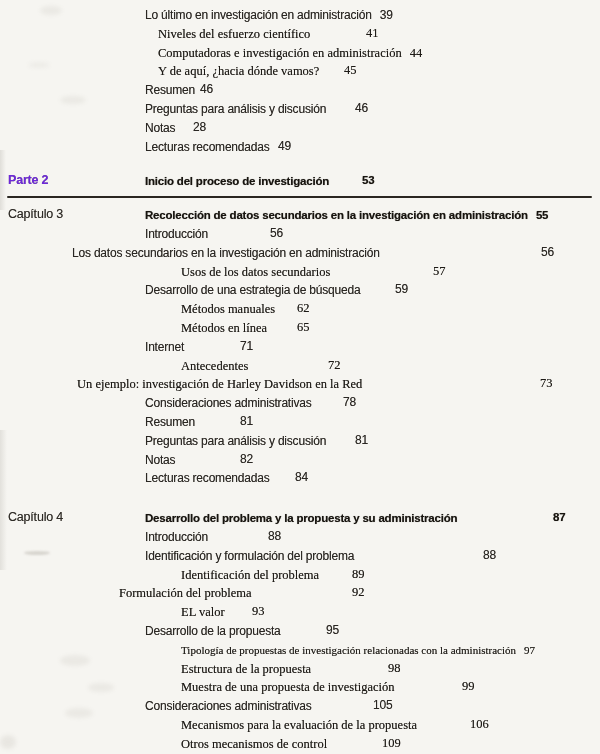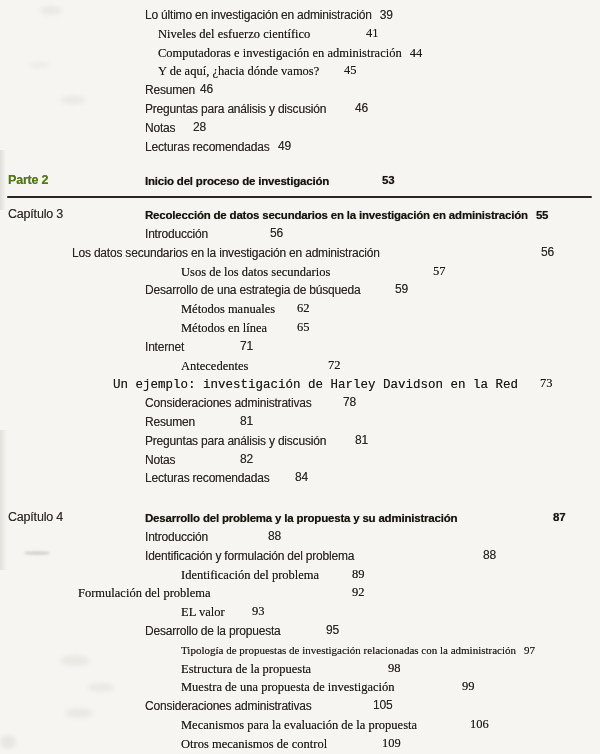--- a/index.html
+++ b/index.html
@@ -32,21 +32,21 @@
     text-shadow:0 0 0.7px rgba(25,20,14,.6);
   }
   .pg{position:absolute;top:0;}
   .pg-flow{position:static;margin-left:8px;}
   .label{
     position:absolute;left:8px;top:0;
     font-family:"Liberation Sans", sans-serif;
     font-size:12.5px;letter-spacing:-0.2px;color:#2e2b26;
     text-shadow:0 0 0.6px rgba(45,40,34,.55);
   }
-  .label.bold{font-weight:bold;font-size:12.5px;color:#4d7c0f;}
+  .label.bold{font-weight:bold;font-size:12.5px;color:#6d28d9;}
   .rule{height:2px;background:#2a2621;width:585px;margin:6px 0 7px 7px;border-radius:1px;}
   .blk-top{padding-top:5px;}
   .blk-part{margin-top:16px;}
   .blk-ch4{margin-top:21px;}
   
   .smudge{position:absolute;background:#8a8478;border-radius:50%;filter:blur(2px);pointer-events:none;}
   .edge{position:absolute;background:linear-gradient(90deg,rgba(120,115,105,.35),rgba(120,115,105,0));pointer-events:none;}
 </style>
 </head>
 <body style="background: rgb(246, 245, 241);">
@@ -69,46 +69,46 @@
         <div class="row"><span class="t-sans" style="margin-left: 145px;">Lo último en investigación en administración</span><span class="t-sans pg pg-flow">39</span></div>
         <div class="row"><span class="t-serif" style="margin-left: 158px;">Niveles del esfuerzo científico</span><span class="t-serif pg" style="left: 366px;">41</span></div>
         <div class="row"><span class="t-serif" style="margin-left: 158px;">Computadoras e investigación en administración</span><span class="t-serif pg pg-flow">44</span></div>
         <div class="row"><span class="t-serif" style="margin-left: 158px;">Y de aquí, ¿hacia dónde vamos?</span><span class="t-serif pg" style="left: 344px;">45</span></div>
         <div class="row"><span class="t-sans" style="margin-left: 145px;">Resumen</span><span class="t-sans pg" style="left: 200px;">46</span></div>
         <div class="row"><span class="t-sans" style="margin-left: 145px;">Preguntas para análisis y discusión</span><span class="t-sans pg" style="left: 355px;">46</span></div>
         <div class="row"><span class="t-sans" style="margin-left: 145px;">Notas</span><span class="t-sans pg" style="left: 193px;">28</span></div>
         <div class="row"><span class="t-sans" style="margin-left: 145px;">Lecturas recomendadas</span><span class="t-sans pg" style="left: 278px;">49</span></div>
       </section>
       <section class="blk-part">
-        <div class="row"><span class="label bold">Parte 2</span><span class="t-head" style="margin-left: 145px;">Inicio del proceso de investigación</span><span class="t-head pg" style="left: 362px; margin-left: 20px;">53</span></div>
+        <div class="row"><span class="label bold">Parte 2</span><span class="t-head" style="margin-left: 145px;">Inicio del proceso de investigación</span><span class="t-head pg" style="left: 362px;">53</span></div>
       </section>
       <div class="rule" style="background: rgb(42, 38, 33);"></div>
       <section>
         <div class="row"><span class="label">Capítulo 3</span><span class="t-head" style="margin-left: 145px;">Recolección de datos secundarios en la investigación en administración</span><span class="t-head pg pg-flow">55</span></div>
         <div class="row"><span class="t-sans" style="margin-left: 145px;">Introducción</span><span class="t-sans pg" style="left: 270px;">56</span></div>
         <div class="row"><span class="t-sans" style="margin-left: 72px;">Los datos secundarios en la investigación en administración</span><span class="t-sans pg" style="left: 541px;">56</span></div>
         <div class="row"><span class="t-serif" style="margin-left: 181px;">Usos de los datos secundarios</span><span class="t-serif pg" style="left: 433px;">57</span></div>
         <div class="row"><span class="t-sans" style="margin-left: 145px;">Desarrollo de una estrategia de búsqueda</span><span class="t-sans pg" style="left: 395px;">59</span></div>
         <div class="row"><span class="t-serif" style="margin-left: 181px;">Métodos manuales</span><span class="t-serif pg" style="left: 297px;">62</span></div>
         <div class="row"><span class="t-serif" style="margin-left: 181px;">Métodos en línea</span><span class="t-serif pg" style="left: 297px;">65</span></div>
         <div class="row"><span class="t-sans" style="margin-left: 145px;">Internet</span><span class="t-sans pg" style="left: 240px;">71</span></div>
         <div class="row"><span class="t-serif" style="margin-left: 181px;">Antecedentes</span><span class="t-serif pg" style="left: 328px;">72</span></div>
-        <div class="row"><span class="t-serif" style="margin-left: 113px; font-family: Liberation Mono, monospace;">Un ejemplo: investigación de Harley Davidson en la Red</span><span class="t-serif pg" style="left: 540px;">73</span></div>
+        <div class="row"><span class="t-serif" style="margin-left: 77px;">Un ejemplo: investigación de Harley Davidson en la Red</span><span class="t-serif pg" style="left: 540px;">73</span></div>
         <div class="row"><span class="t-sans" style="margin-left: 145px;">Consideraciones administrativas</span><span class="t-sans pg" style="left: 343px;">78</span></div>
         <div class="row"><span class="t-sans" style="margin-left: 145px;">Resumen</span><span class="t-sans pg" style="left: 240px;">81</span></div>
         <div class="row"><span class="t-sans" style="margin-left: 145px;">Preguntas para análisis y discusión</span><span class="t-sans pg" style="left: 355px;">81</span></div>
         <div class="row"><span class="t-sans" style="margin-left: 145px;">Notas</span><span class="t-sans pg" style="left: 240px;">82</span></div>
         <div class="row"><span class="t-sans" style="margin-left: 145px;">Lecturas recomendadas</span><span class="t-sans pg" style="left: 295px;">84</span></div>
       </section>
       <section class="blk-ch4">
         <div class="row"><span class="label">Capítulo 4</span><span class="t-head" style="margin-left: 145px;">Desarrollo del problema y  la propuesta y su administración</span><span class="t-head pg" style="left: 553px;">87</span></div>
         <div class="row"><span class="t-sans" style="margin-left: 145px;">Introducción</span><span class="t-sans pg" style="left: 268px;">88</span></div>
         <div class="row"><span class="t-sans" style="margin-left: 145px;">Identificación y formulación del problema</span><span class="t-sans pg" style="left: 483px;">88</span></div>
         <div class="row"><span class="t-serif" style="margin-left: 181px;">Identificación del problema</span><span class="t-serif pg" style="left: 352px;">89</span></div>
-        <div class="row"><span class="t-serif" style="margin-left: 78px;">Formulación del problema</span><span class="t-serif pg" style="left: 352px;">92</span></div>
+        <div class="row"><span class="t-serif" style="margin-left: 119px;">Formulación del problema</span><span class="t-serif pg" style="left: 352px;">92</span></div>
         <div class="row"><span class="t-serif" style="margin-left: 181px;">EL valor</span><span class="t-serif pg" style="left: 252px;">93</span></div>
         <div class="row"><span class="t-sans" style="margin-left: 145px;">Desarrollo de la propuesta</span><span class="t-sans pg" style="left: 326px;">95</span></div>
         <div class="row"><span class="t-serif-sm" style="margin-left: 181px;">Tipología de propuestas de investigación relacionadas con la administración</span><span class="t-serif-sm pg pg-flow">97</span></div>
         <div class="row"><span class="t-serif" style="margin-left: 181px;">Estructura de la  propuesta</span><span class="t-serif pg" style="left: 388px;">98</span></div>
         <div class="row"><span class="t-serif" style="margin-left: 181px;">Muestra de una propuesta de investigación</span><span class="t-serif pg" style="left: 462px;">99</span></div>
         <div class="row"><span class="t-sans" style="margin-left: 145px;">Consideraciones administrativas</span><span class="t-sans pg" style="left: 353px; margin-left: 20px;">105</span></div>
         <div class="row"><span class="t-serif" style="margin-left: 181px;">Mecanismos para la evaluación de la propuesta</span><span class="t-serif pg" style="left: 470px;">106</span></div>
         <div class="row"><span class="t-serif" style="margin-left: 181px;">Otros mecanismos de control</span><span class="t-serif pg" style="left: 382px;">109</span></div>
       </section>
     </main>

